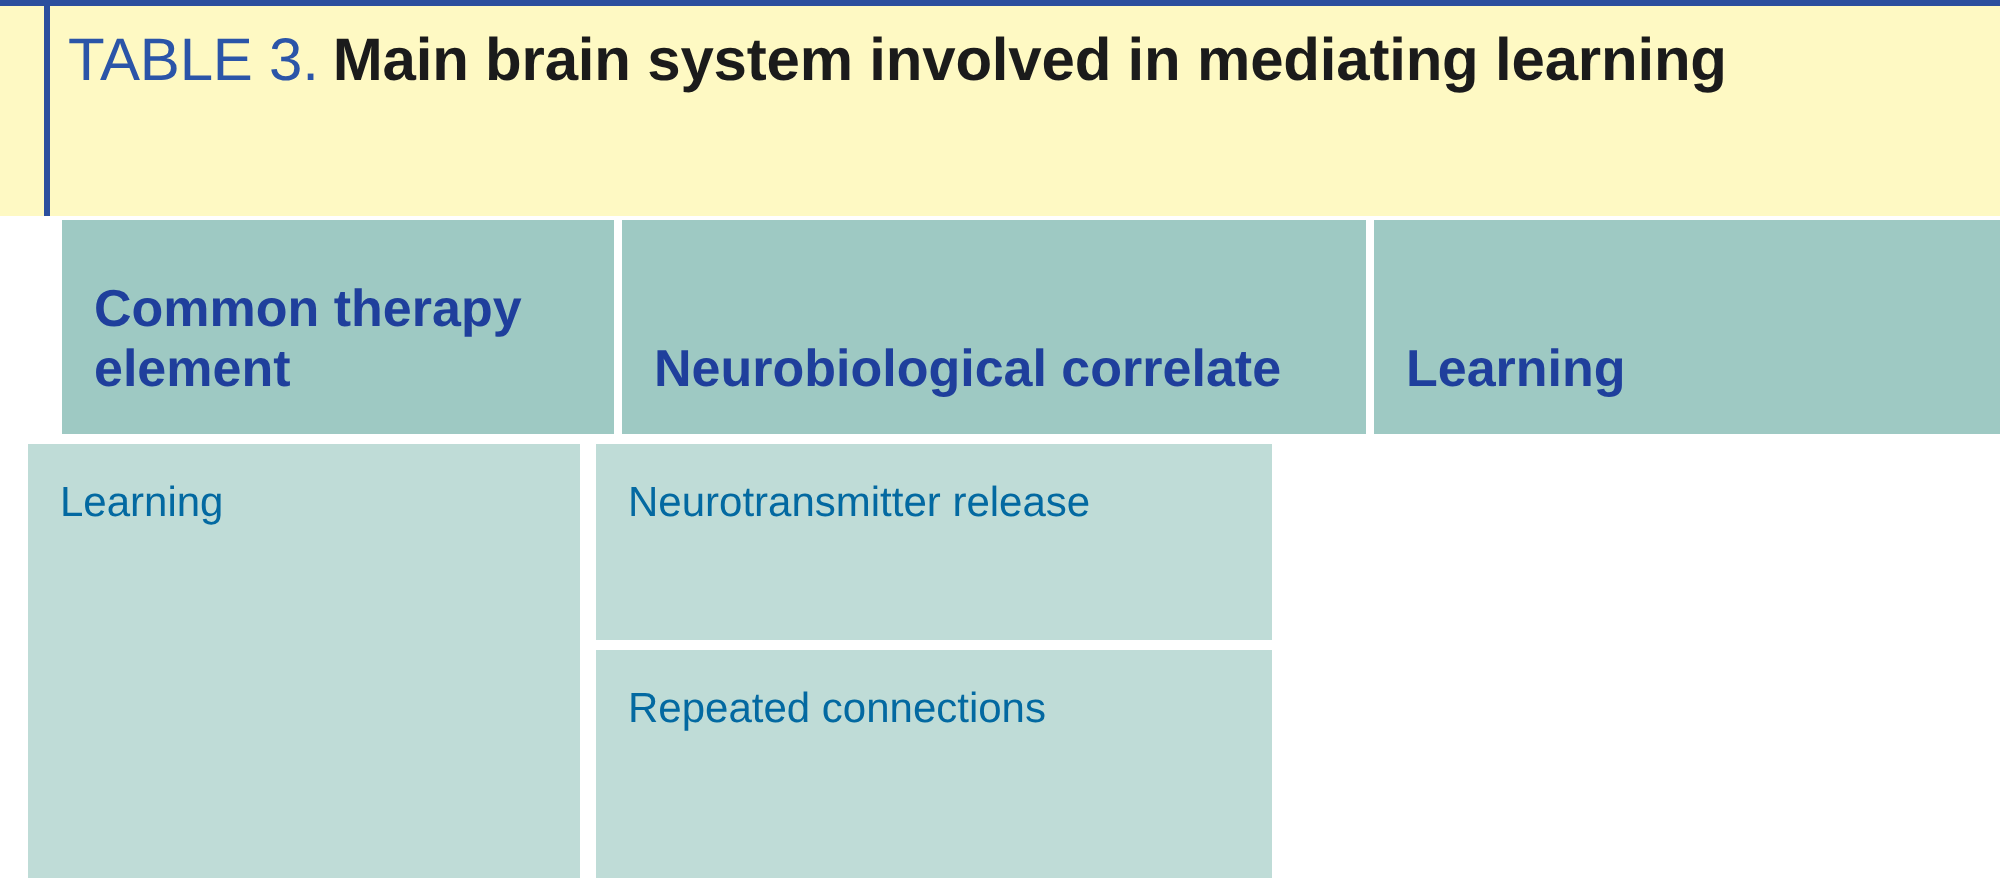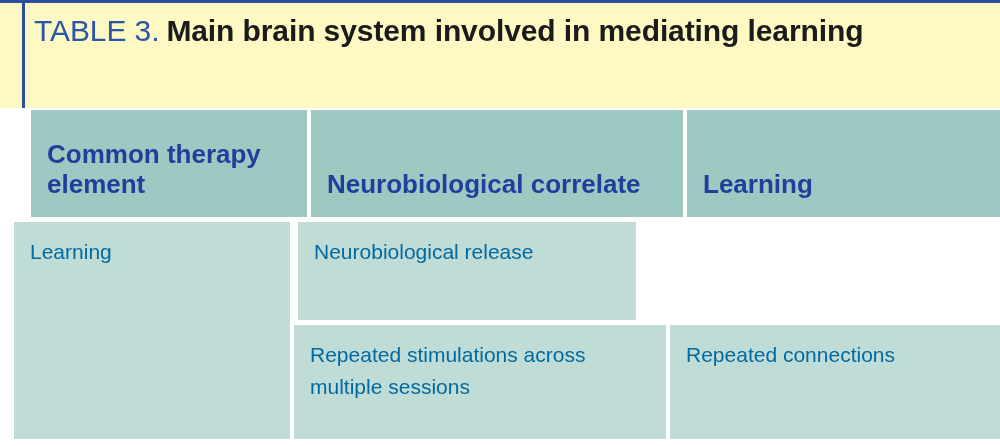--- a/index.html
+++ b/index.html
@@ -176,40 +176,37 @@
       <div class="seg col-3"></div>
     </div>
 
     <div class="row body-row">
       <div class="cell col-1">
         <div class="body-text">Learning</div>
       </div>
       <div class="gap"></div>
       <div class="gap"></div>
       <div class="cell col-3">
-        <div class="body-text">Neurobiological release</div>
+        <div class="body-text">Neurotransmitter release</div>
       </div>
     </div>
 
     <div class="row-sep">
       <div class="seg-fill col-1"></div>
       <div class="gap"></div>
       <div class="seg-white col-2"></div>
       <div class="gap"></div>
       <div class="seg-white col-3"></div>
     </div>
 
     <div class="row body-row tall">
       <div class="cell col-1">
         <div class="body-text"></div>
       </div>
       <div class="gap"></div>
-      <div class="cell col-2">
-        <div class="body-text">Repeated stimulations across multiple sessions</div>
-      </div>
       <div class="gap"></div>
       <div class="cell col-3">
         <div class="body-text">Repeated connections</div>
       </div>
     </div>
 
   </div>
 </div>
 
 </body></html>

